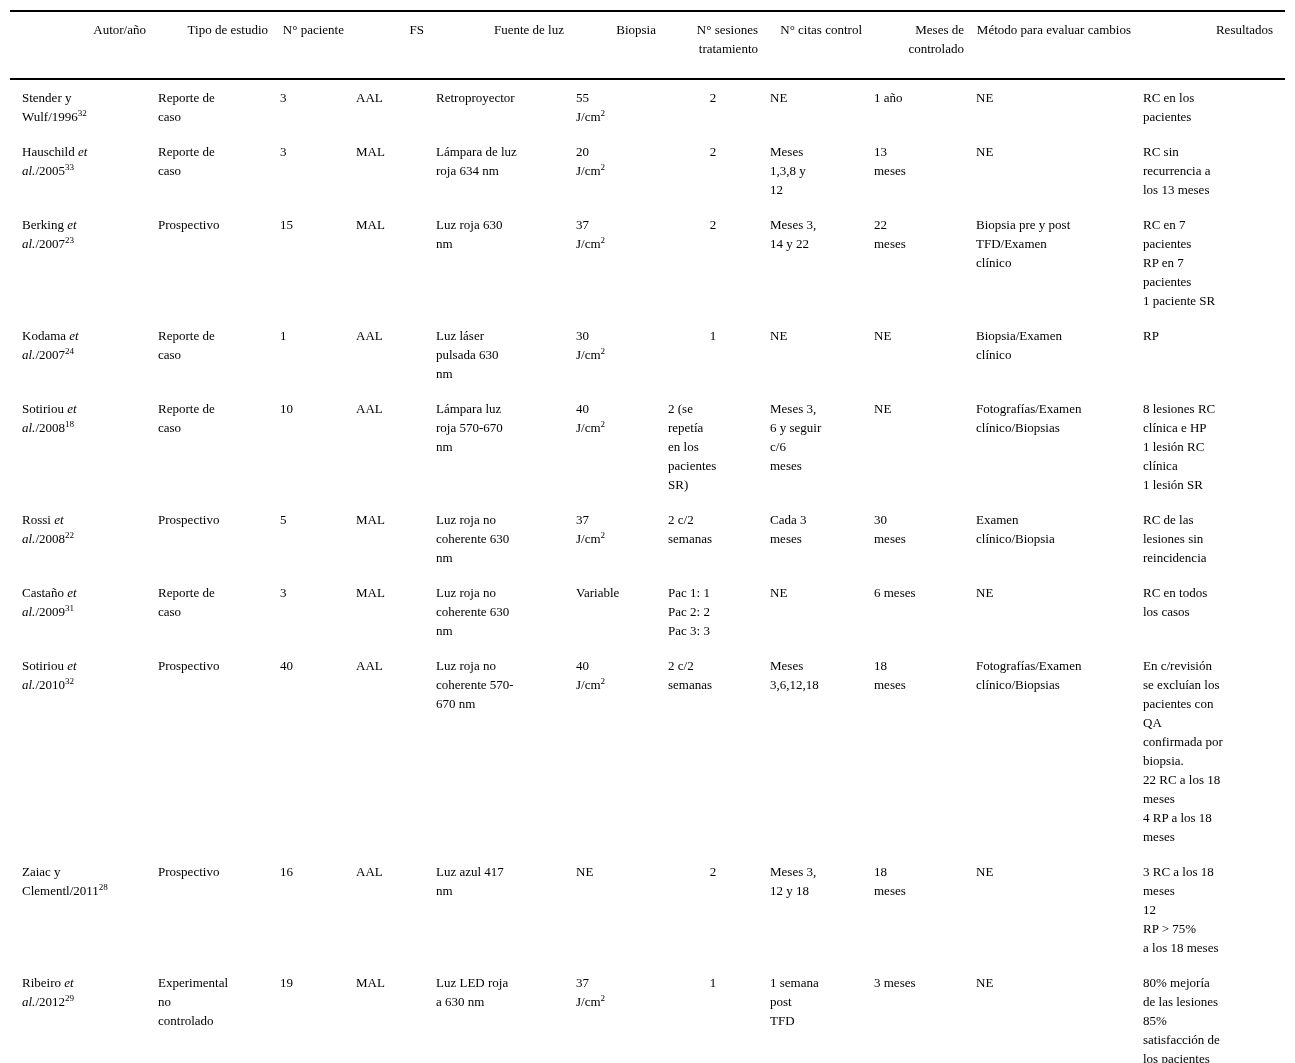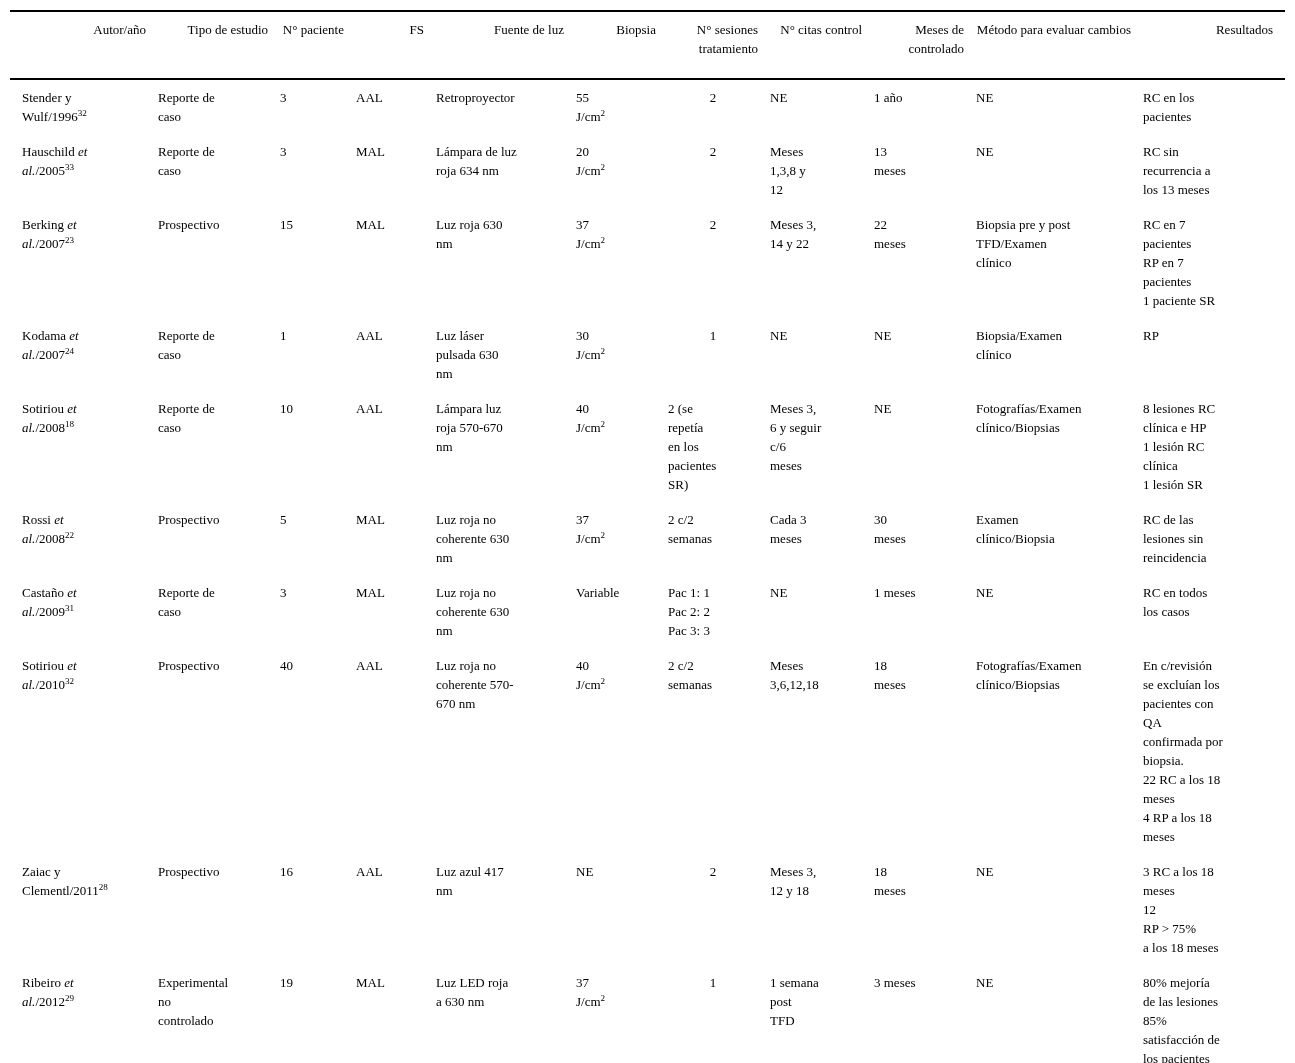--- a/index.html
+++ b/index.html
@@ -164,21 +164,21 @@
         </tr>
         <tr>
           <td>Castaño <em>et</em><br><em>al.</em>/2009<sup>31</sup></td>
           <td>Reporte de<br>caso</td>
           <td>3</td>
           <td>MAL</td>
           <td>Luz roja no<br>coherente 630<br>nm</td>
           <td>Variable</td>
           <td>Pac 1: 1<br>Pac 2: 2<br>Pac 3: 3</td>
           <td>NE</td>
-          <td>1 meses</td>
+          <td>6 meses</td>
           <td>NE</td>
           <td>RC en todos<br>los casos</td>
         </tr>
         <tr>
           <td>Sotiriou <em>et</em><br><em>al.</em>/2010<sup>32</sup></td>
           <td>Prospectivo</td>
           <td>40</td>
           <td>AAL</td>
           <td>Luz roja no<br>coherente 570-<br>670 nm</td>
           <td>40<br>J/cm<sup>2</sup></td>

